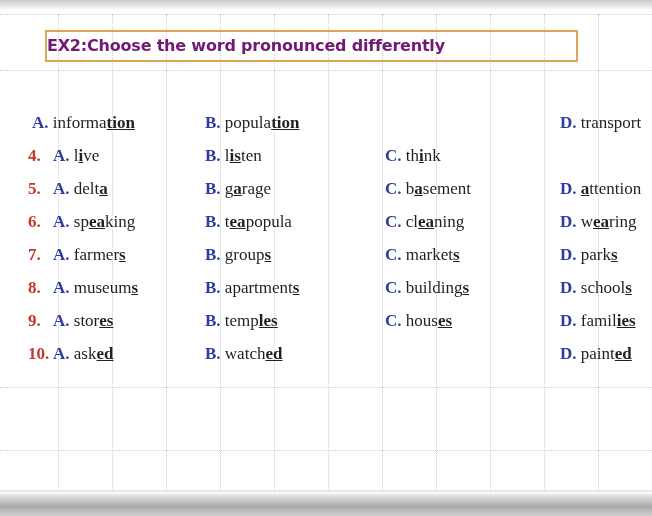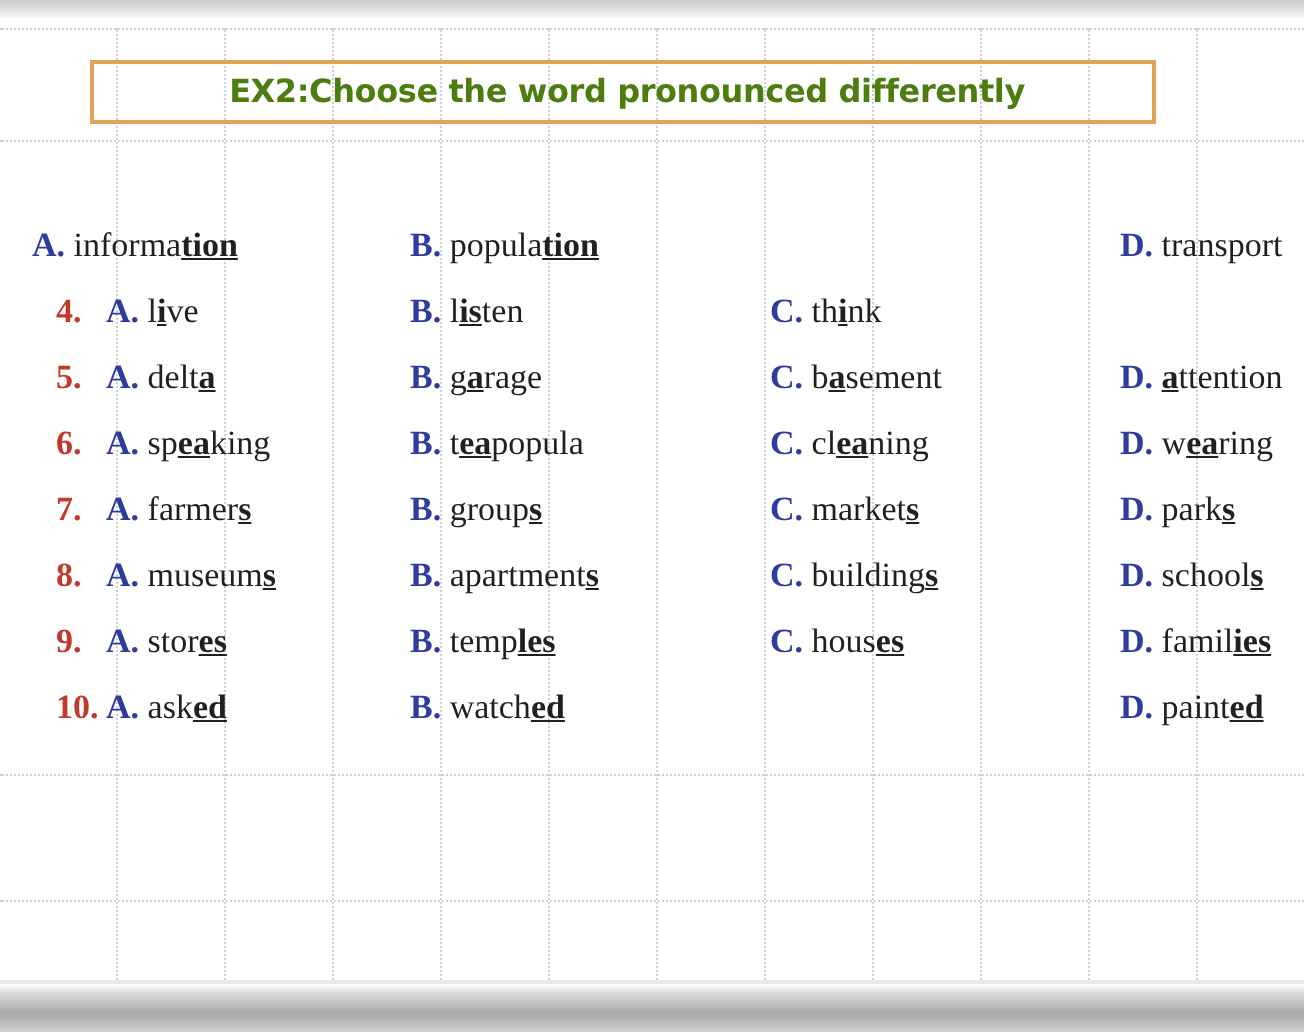--- a/index.html
+++ b/index.html
@@ -71,22 +71,21 @@
     border: 2px solid #e0a458;
     background: transparent;
     box-sizing: border-box;
   }
   .title-text {
     position: absolute;
     left: 0; top: 0;
     width: 533px;
     height: 28px;
     line-height: 28px;
-    text-align: center;
-    color: #4d7c0f;
+    color: #701a75;
     font-family: "DejaVu Sans", sans-serif;
     font-weight: bold;
     font-size: 16px;
     letter-spacing: -0.2px;
     white-space: nowrap;
   }
 
   
   .qgrid {
     position: absolute;
@@ -98,21 +97,21 @@
     position: relative;
     height: 33px;
   }
   .cell {
     position: absolute;
     white-space: nowrap;
     font-size: 17px;
     line-height: 33px;
     color: #231f20;
   }
-  .cell.col-a { left: 16px; }
+  .cell.col-a { left: 32px; }
   .cell.col-b { left: 205px; }
   .cell.col-c { left: 385px; }
   .cell.col-d { left: 560px; }
 
   .qnum {
     position: absolute;
     left: 28px;
     width: 30px;
     text-align: left;
     font-size: 17px;

